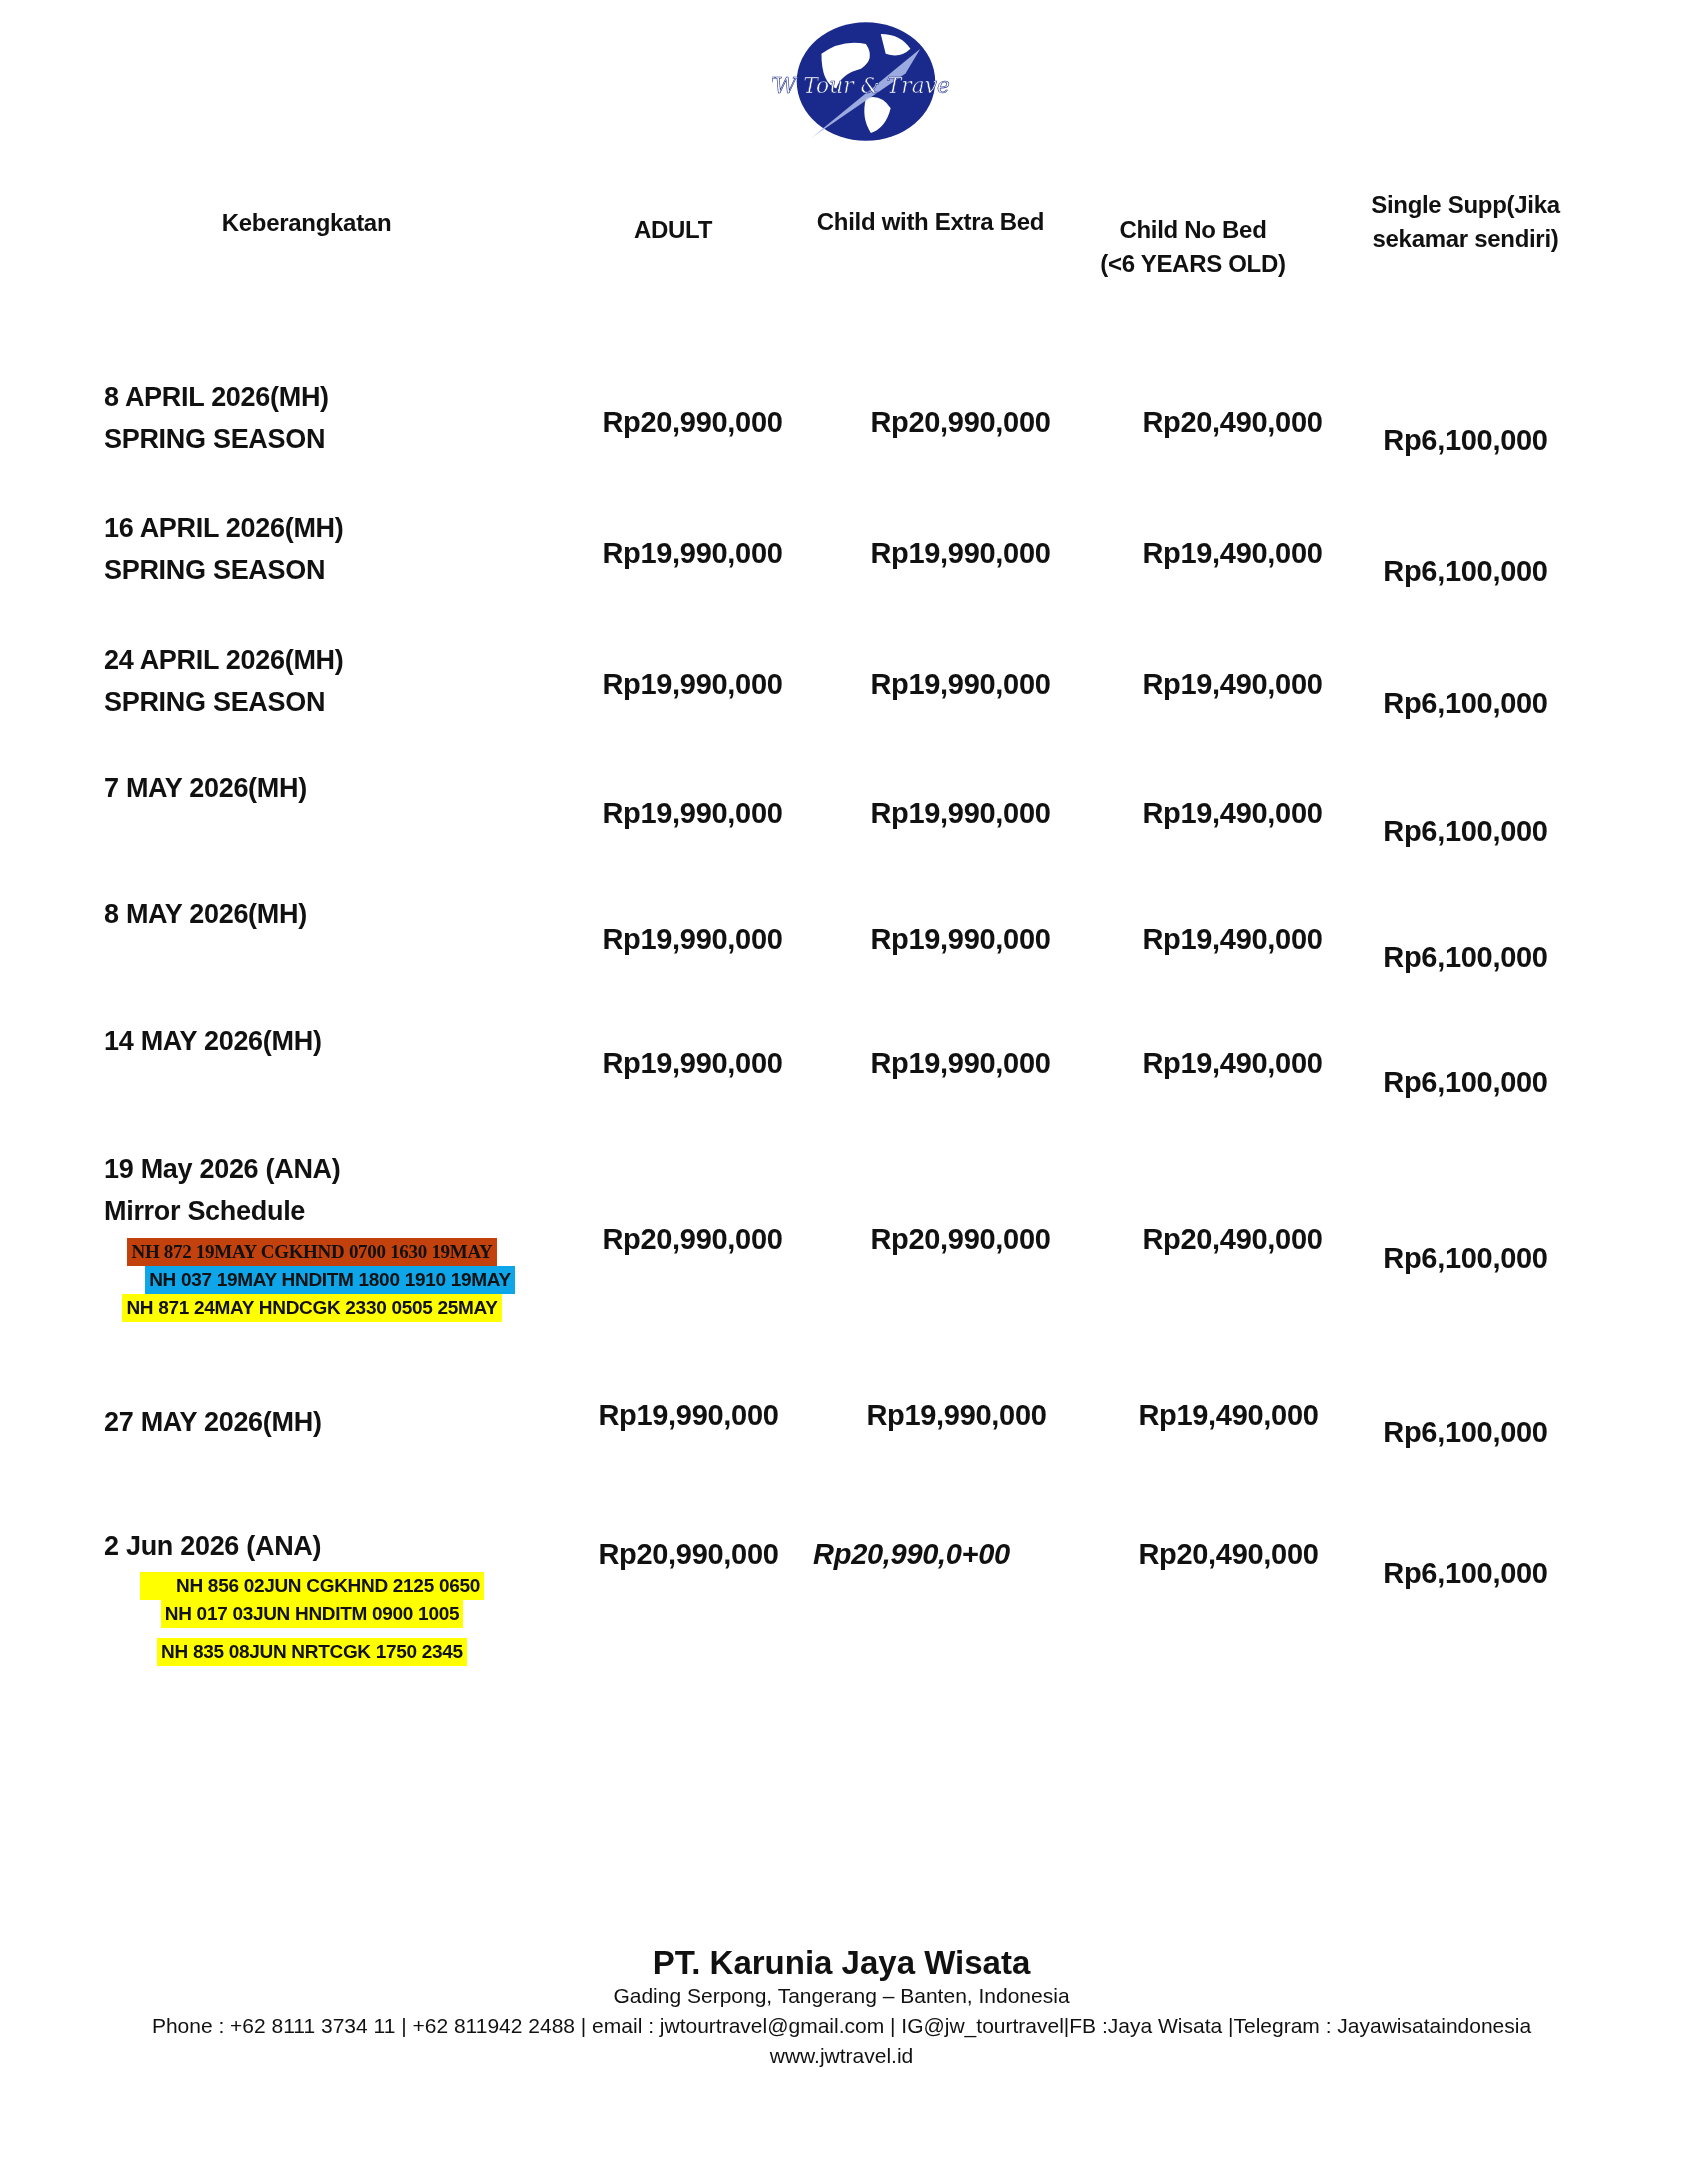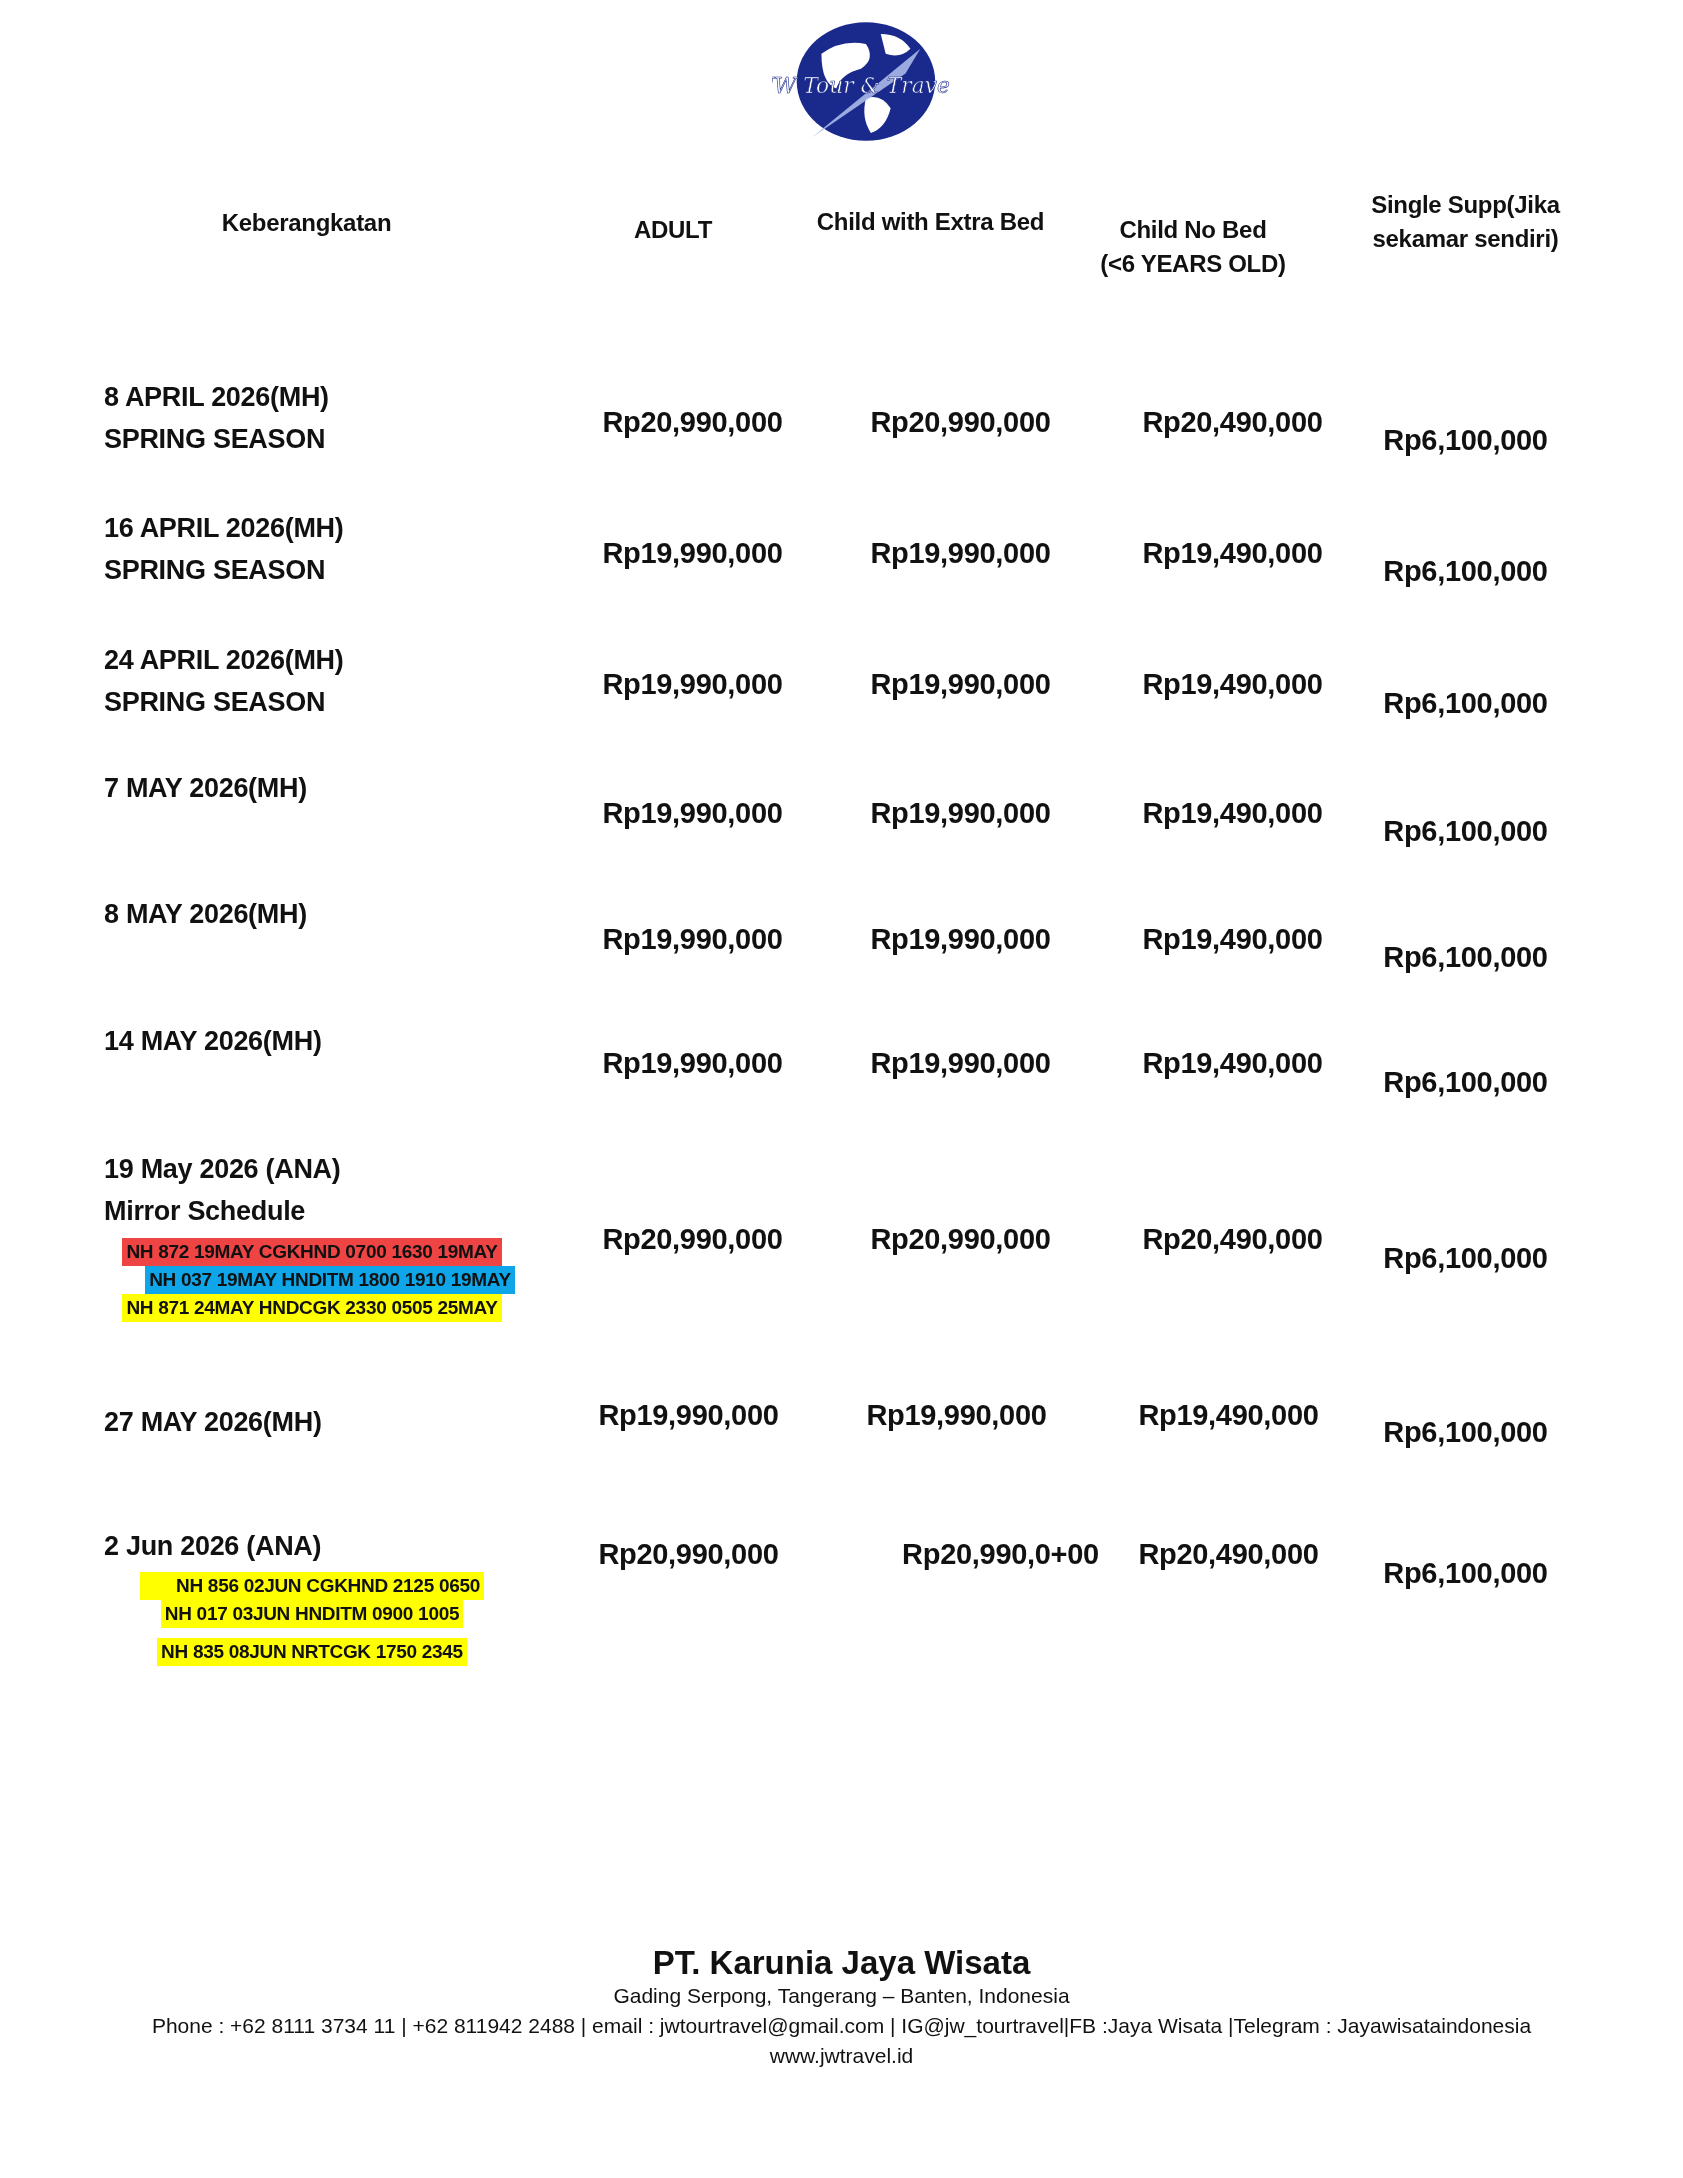--- a/index.html
+++ b/index.html
@@ -86,21 +86,21 @@
     </div>
     <div class="abs price" style="left: 564px; top: 1047px;">Rp19,990,000</div>
     <div class="abs price" style="left: 832px; top: 1047px;">Rp19,990,000</div>
     <div class="abs price" style="left: 1104px; top: 1047px;">Rp19,490,000</div>
     <div class="abs price" style="left: 1337px; top: 1066px;">Rp6,100,000</div>
     <div class="abs date" style="top: 1148px;">
       <div>19 May 2026 (ANA)</div>
       <div>Mirror Schedule</div>
     </div>
     <div class="abs flights" style="top: 1238px;">
-      <div><span class="fl" style="background: #ef4444;">NH 872 19MAY CGKHND 0700 1630 19MAY</span></div>
+      <div><span class="fl" style="background: #c2410c; font-family: Liberation Serif, serif;">NH 872 19MAY CGKHND 0700 1630 19MAY</span></div>
       <div><span class="fl" style="background: #0ea5e9; margin-left: 36px;">NH 037 19MAY HNDITM 1800 1910 19MAY</span></div>
       <div><span class="fl" style="background: rgb(255, 255, 0);">NH 871 24MAY HNDCGK 2330 0505 25MAY</span></div>
     </div>
     <div class="abs price" style="left: 564px; top: 1223px;">Rp20,990,000</div>
     <div class="abs price" style="left: 832px; top: 1223px;">Rp20,990,000</div>
     <div class="abs price" style="left: 1104px; top: 1223px;">Rp20,490,000</div>
     <div class="abs price" style="left: 1337px; top: 1242px;">Rp6,100,000</div>
     <div class="abs date" style="top: 1401px;">
       <div>27 MAY  2026(MH)</div>
     </div>
@@ -110,21 +110,21 @@
     <div class="abs price" style="left: 1337px; top: 1416px;">Rp6,100,000</div>
     <div class="abs date" style="top: 1525px;">
       <div>2 Jun 2026 (ANA)</div>
     </div>
     <div class="abs flights" style="top: 1572px;">
       <div><span class="fl" style="background: rgb(255, 255, 0); padding-left: 36px;">NH 856 02JUN CGKHND 2125 0650</span></div>
       <div><span class="fl" style="background: rgb(255, 255, 0);">NH 017 03JUN HNDITM 0900 1005</span></div>
       <div style="margin-top: 10px;"><span class="fl" style="background: rgb(255, 255, 0);">NH 835 08JUN NRTCGK 1750 2345</span></div>
     </div>
     <div class="abs price" style="left: 560px; top: 1538px;">Rp20,990,000</div>
-    <div class="abs price" style="left: 872px; top: 1538px;">Rp20,990,0+00</div>
+    <div class="abs price" style="left: 783px; top: 1538px; font-style: italic;">Rp20,990,0+00</div>
     <div class="abs price" style="left: 1100px; top: 1538px;">Rp20,490,000</div>
     <div class="abs price" style="left: 1337px; top: 1557px;">Rp6,100,000</div>
   </div>
 
 <div class="abs footer" style="top:1945px;">
   <div class="f-title">PT. Karunia Jaya Wisata</div>
   <div class="f-line">Gading Serpong, Tangerang – Banten, Indonesia</div>
   <div class="f-line">Phone : +62 8111 3734 11 | +62 811942 2488 | email : jwtourtravel@gmail.com | IG@jw_tourtravel|FB :Jaya Wisata |Telegram : Jayawisataindonesia</div>
   <div class="f-line">www.jwtravel.id</div>
 </div>

